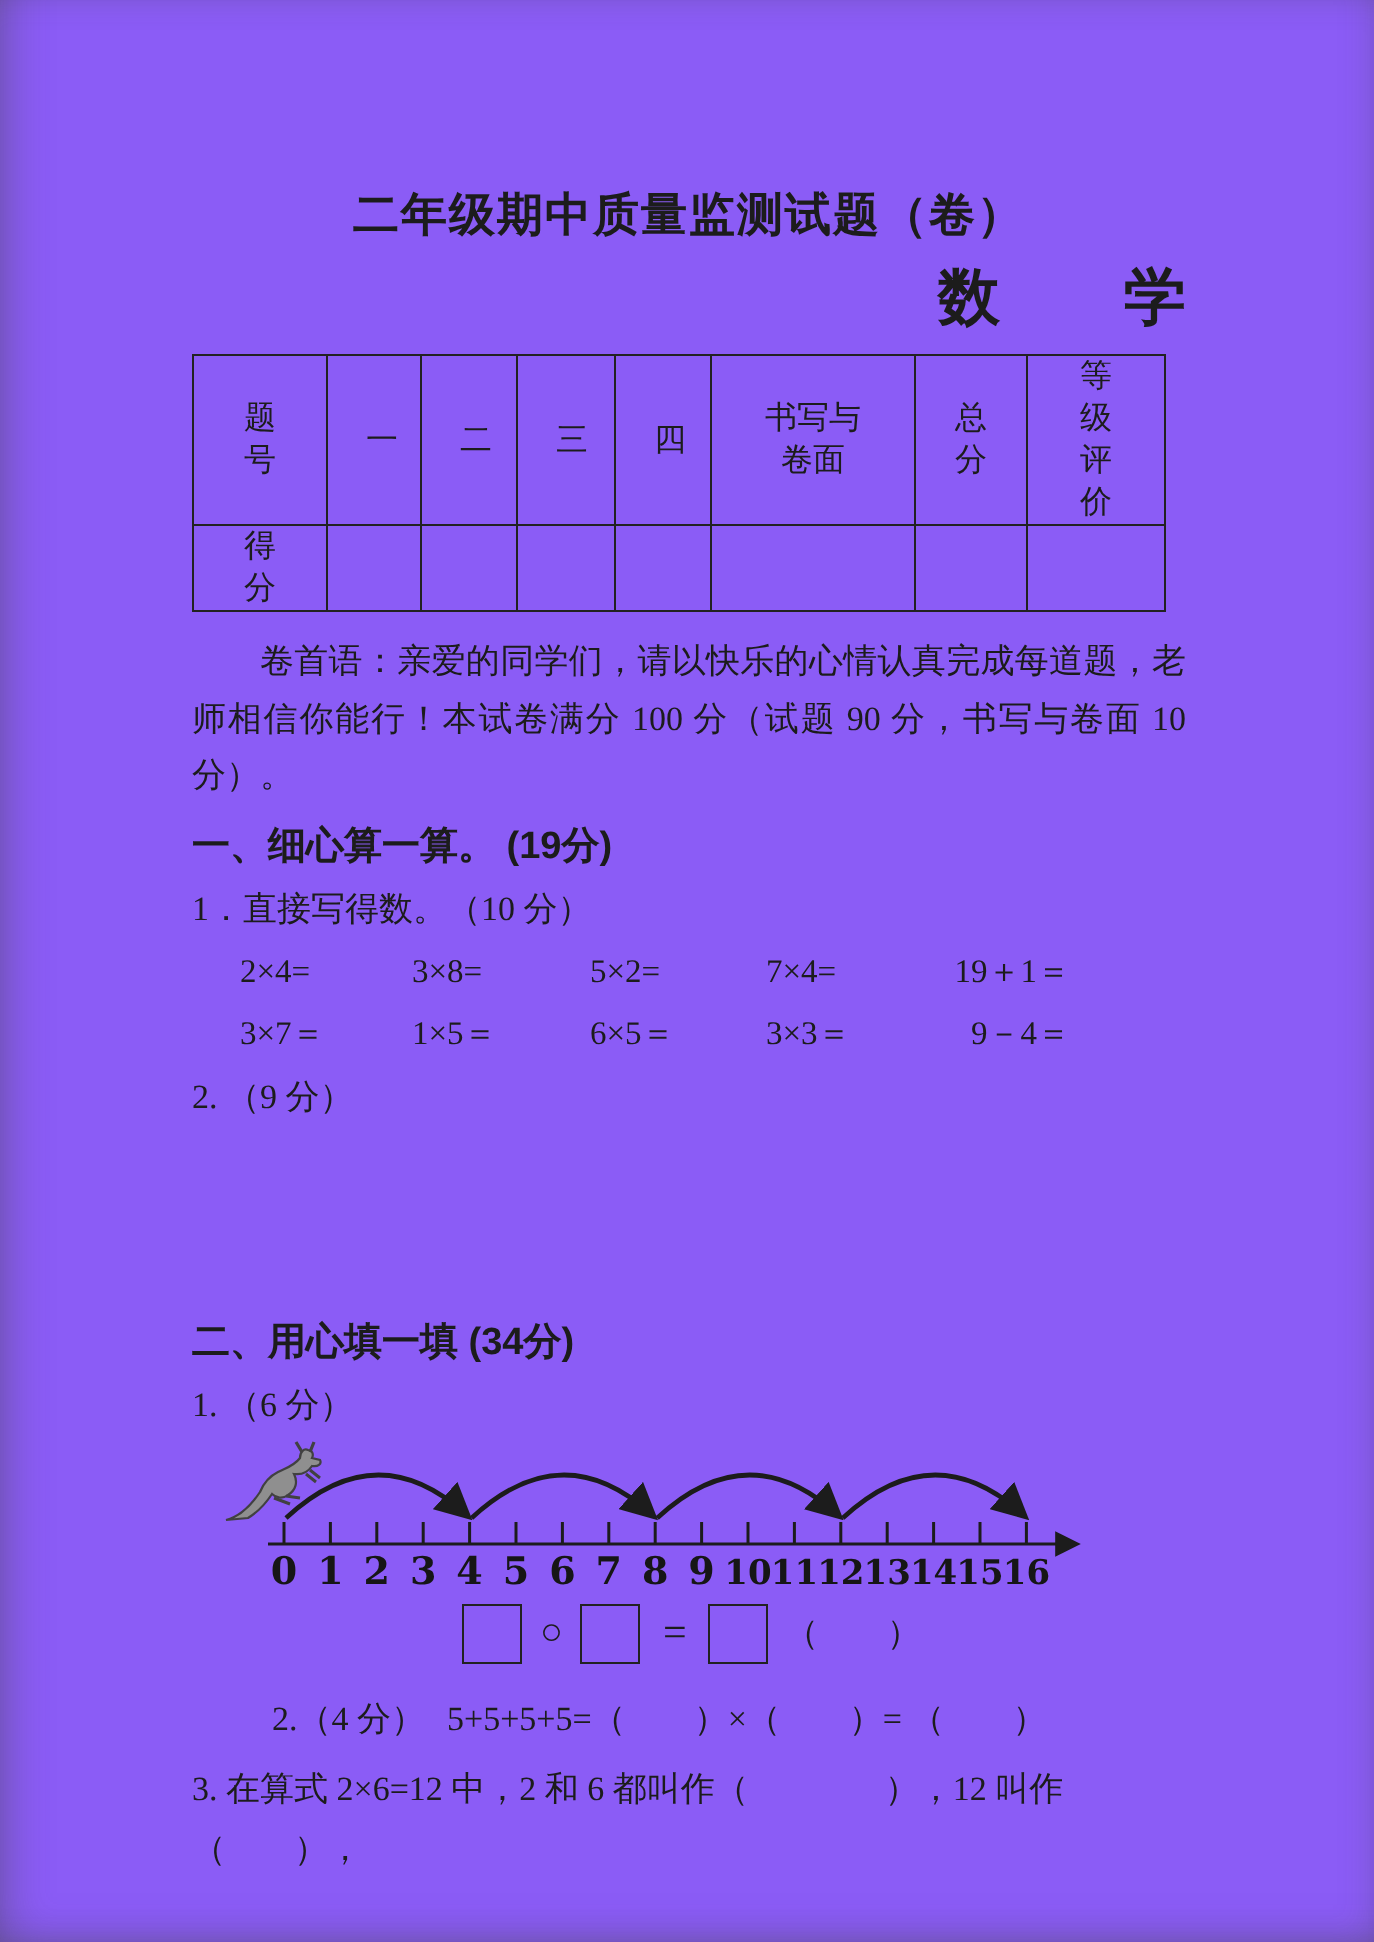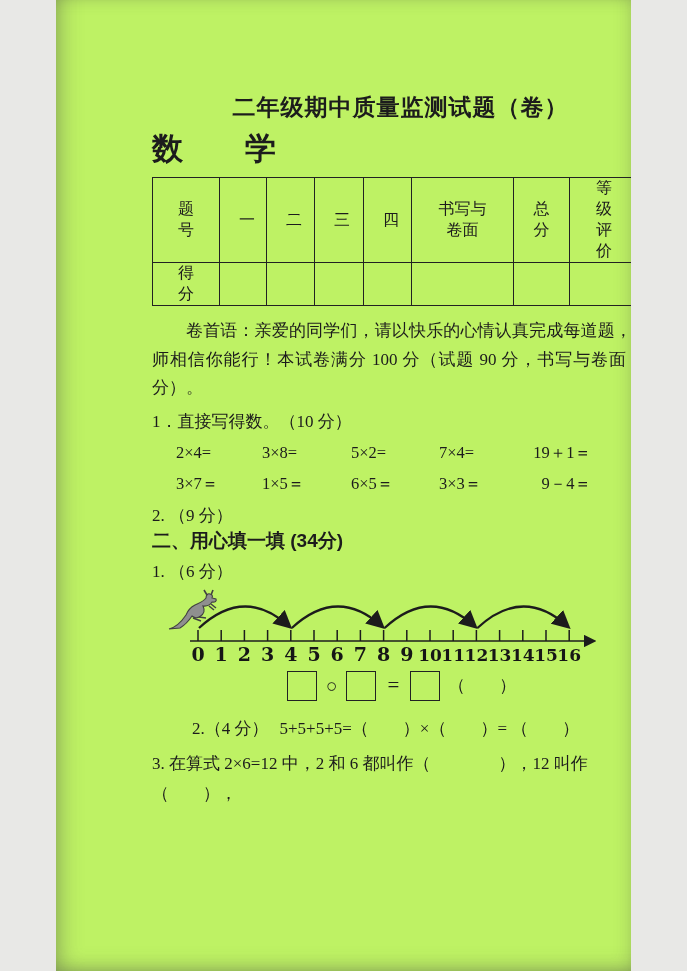--- a/index.html
+++ b/index.html
@@ -1,37 +1,37 @@
 <!DOCTYPE html>
 <html><head>
 <meta charset="utf-8">
 <style>
   * { margin:0; padding:0; box-sizing:border-box; }
   html,body { background:#e8e8e6; }
   .page {
     position:relative;
-    width:575px; height:971px;
+    width:687px; height:971px;
     margin:0 auto;
-    background:#bef264;
+    background:#8b5cf6;
     font-family:"Liberation Serif", serif;
     color:#1c1c1c;
     overflow:hidden;
     box-shadow: inset 16px -12px 24px -16px rgba(70,70,70,.55),
                 inset -10px -8px 20px -14px rgba(70,70,70,.40),
                 inset 0 12px 16px -14px rgba(70,70,70,.30);
   }
   .content { position:absolute; left:96px; top:0; width:497px; }
 
   .title {
     margin-top:92px; text-align:center;
     font-family:"Liberation Sans", sans-serif;
     font-size:23px; font-weight:bold; letter-spacing:1px;
   }
   .subject {
-    margin-top:5px; text-align:left;
+    margin-top:5px; text-align:right;
     font-family:"Liberation Sans", sans-serif;
     font-size:31px; font-weight:bold;
   }
 
   table.score-table {
     margin-top:7px; width:486px;
     border-collapse:collapse; table-layout:fixed;
   }
   table.score-table td {
     border:1.6px solid #222;
@@ -43,21 +43,21 @@
   .preface {
     margin-top:11px; font-size:17px; line-height:28.5px;
     text-indent:2em; text-align:justify;
   }
 
   .sec-heading {
     font-family:"Liberation Sans", sans-serif;
     font-size:19px; font-weight:bold; line-height:24px;
   }
   .s1-heading { margin-top:9px; }
-  .s2-heading { }
+  .s2-heading { margin-top:98px; }
 
   .q-label { margin-top:6px; font-size:17px; line-height:26px; }
 
   .calc-grid {
     margin-top:5px; margin-left:24px;
     display:grid; grid-template-columns:86px 89px 88px 80px auto;
     font-size:16.5px; line-height:26px;
   }
   .calc-grid span:last-child { text-align:right; padding-right:58px; }
 
@@ -129,20 +129,21 @@
         <td></td>
         <td></td>
         <td></td>
         <td></td>
       </tr>
     </tbody>
       </table>
 
     <p class="preface">卷首语：亲爱的同学们，请以快乐的心情认真完成每道题，老师相信你能行！本试卷满分 100 分（试题 90 分，书写与卷面 10 分）。</p>
 
+    <div class="sec-heading s1-heading">一、细心算一算。 (19分)</div>
     <div class="q-label">1．直接写得数。（10 分）</div>
 
     <div class="calc-grid">
       <span>2×4=</span>
       <span>3×8=</span>
       <span>5×2=</span>
       <span>7×4=</span>
       <span>19＋1＝</span>
     </div>
     <div class="calc-grid">

